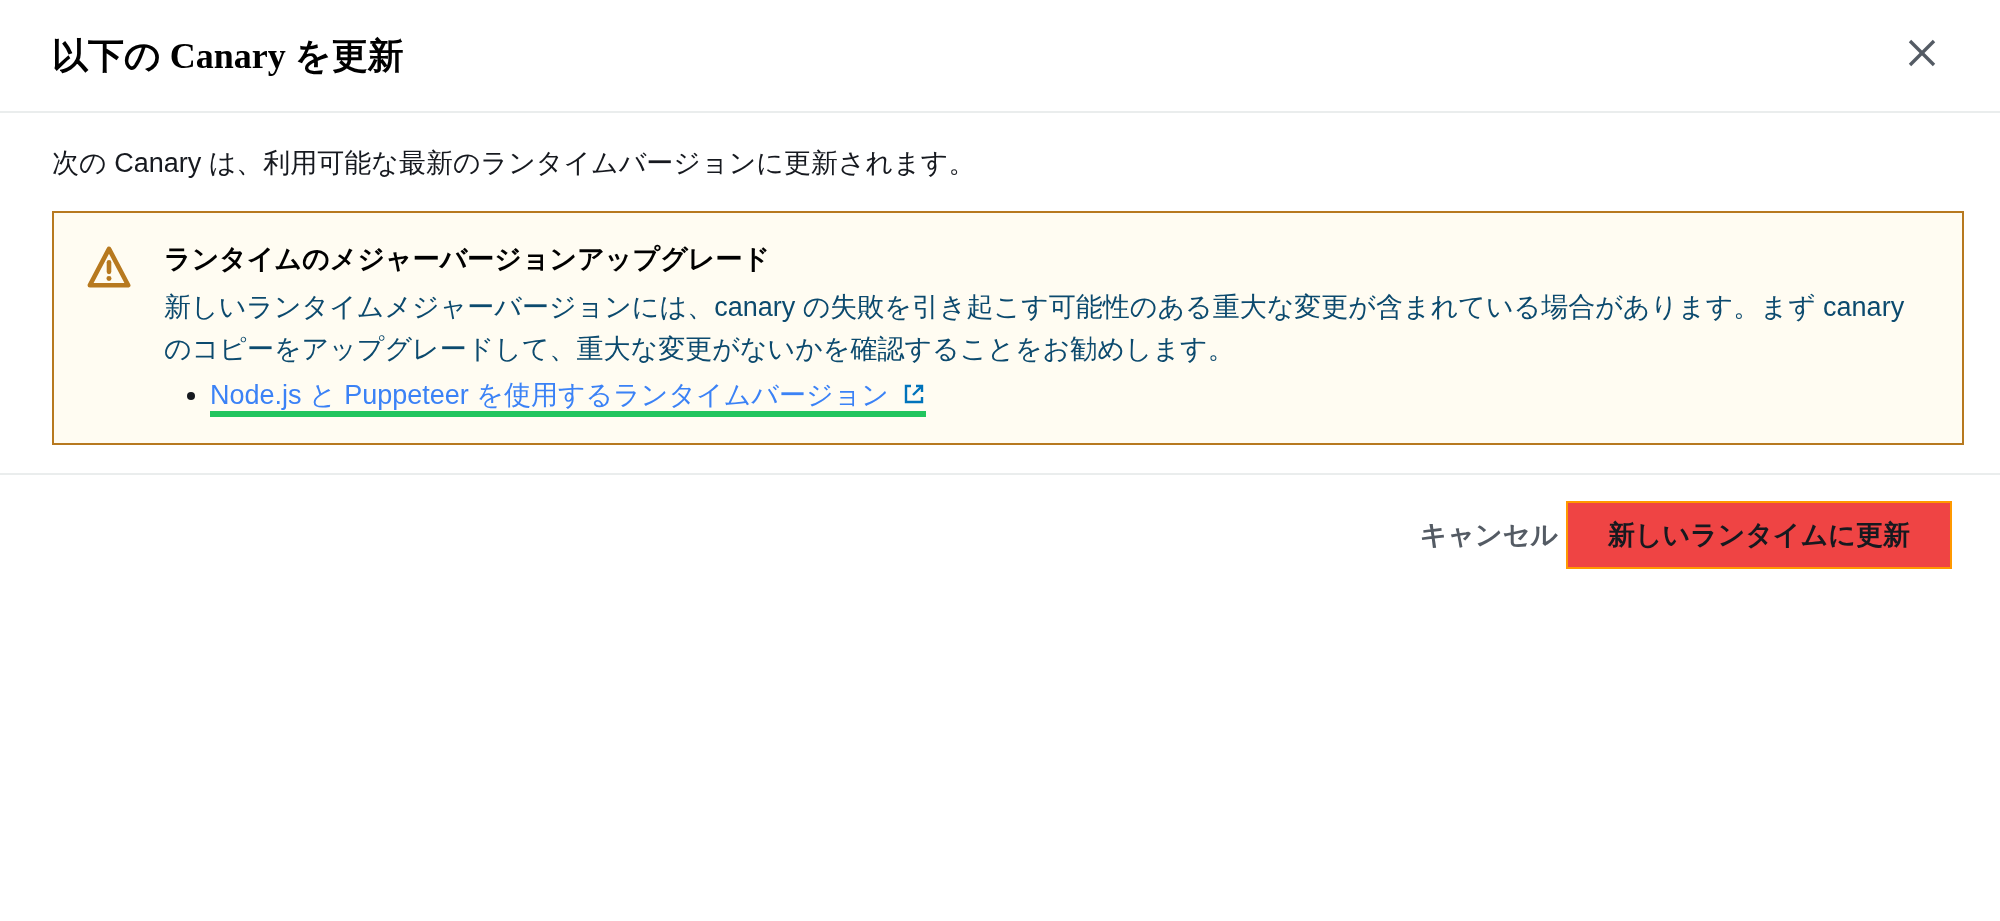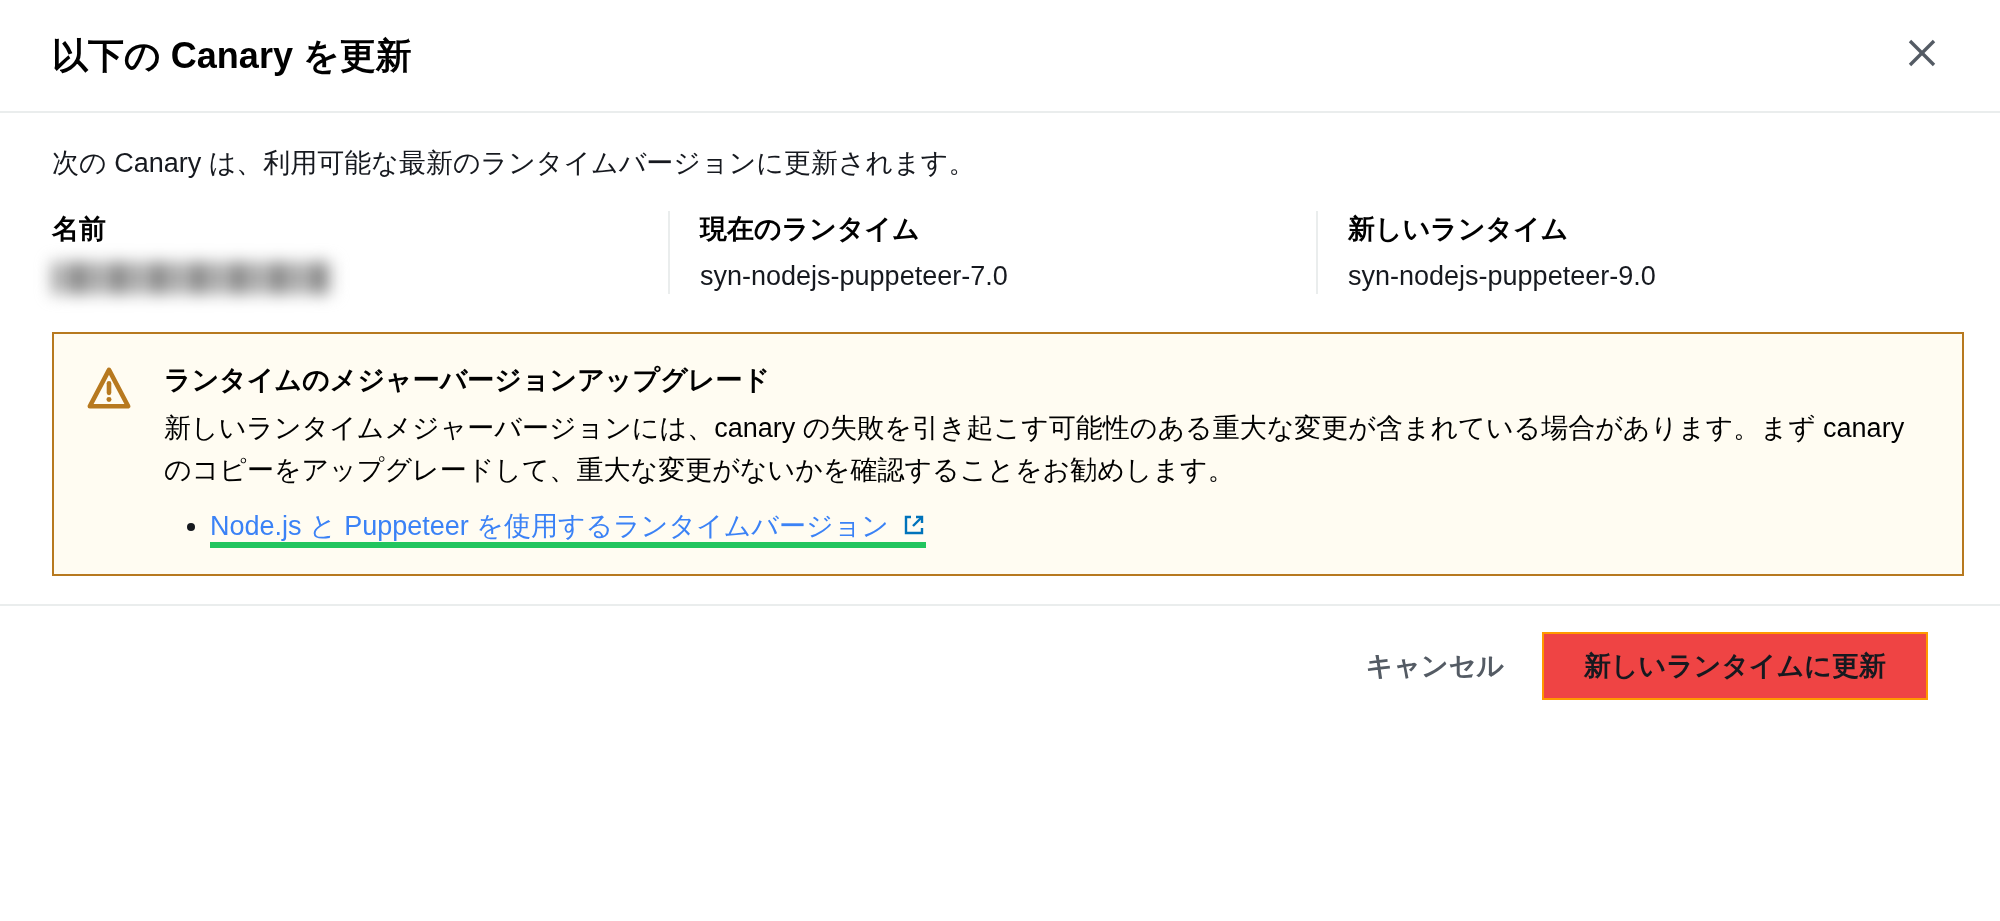--- a/index.html
+++ b/index.html
@@ -15,20 +15,21 @@
     }
     .modal {
       width: 100%;
       background: #fff;
     }
     .modal-header {
       display: flex;
       justify-content: space-between;
       padding: 32px 52px 30px 52px;
       border-bottom: 2px solid #eaeded;
+      font-family: Liberation Serif, serif;
     }
     .modal-title {
       font-size: 36px;
       font-weight: 700;
       color: #000;
     }
     .close-btn {
       font-size: 42px;
       font-weight: 400;
       background: none;
@@ -94,23 +95,23 @@
       flex: 1;
     }
     .alert-title {
       font-size: 27px;
       font-weight: 700;
       color: #000;
       margin-bottom: 10px;
     }
     .alert-text {
       font-size: 27px;
-      color: #000000;
+      color: #0c4a6e;
       line-height: 1.55;
-      margin-bottom: 16px;
+      margin-bottom: 6px;
     }
     .alert-list {
       list-style: disc;
       padding-left: 46px;
     }
     .alert-list li {
       font-size: 27px;
     }
     .alert-link {
       color: #3b82f6;
@@ -118,24 +119,23 @@
       border-bottom: 6px solid #22c55e;
       padding-bottom: 1px;
     }
     .external-icon {
       display: inline-block;
       vertical-align: -2px;
       margin-left: 6px;
     }
     .modal-footer {
       border-top: 2px solid #eaeded;
-      padding: 26px 72px;
+      padding: 26px 48px;
       display: flex;
       justify-content: flex-end;
-      gap: 30px;
       align-items: center;
     }
     .btn-cancel {
       background: none;
       border: none;
       font-size: 27px;
       font-weight: 700;
       color: #545b64;
       cursor: pointer;
       padding: 12px 8px;
@@ -162,36 +162,20 @@
           <line x1="4" y1="4" x2="20" y2="20"></line>
           <line x1="20" y1="4" x2="4" y2="20"></line>
         </svg>
       </span>
     </button>
   </div>
 
   <div class="modal-body">
     <p class="intro-text">次の Canary は、利用可能な最新のランタイムバージョンに更新されます。</p>
 
-    <div class="columns">
-      <div class="col">
-        <div class="col-header">名前</div>
-        <div class="col-value">
-          <span class="blurred-name"></span>
-        </div>
-      </div>
-      <div class="col">
-        <div class="col-header">現在のランタイム</div>
-        <div class="col-value">syn-nodejs-puppeteer-7.0</div>
-      </div>
-      <div class="col">
-        <div class="col-header">新しいランタイム</div>
-        <div class="col-value">syn-nodejs-puppeteer-9.0</div>
-      </div>
-    </div>
 
     <div class="alert-box">
       <div class="warning-icon">
         <svg viewBox="0 0 24 24" width="46" height="46">
           <path d="M12 2 L22 21 L2 21 Z" fill="none" stroke="#b7791f" stroke-width="2.4" stroke-linejoin="round"></path>
           <line x1="12" y1="9" x2="12" y2="14" stroke="#b7791f" stroke-width="2.4" stroke-linecap="round"></line>
           <circle cx="12" cy="17.5" r="1.3" fill="#b7791f"></circle>
         </svg>
       </div>
       <div class="alert-content">

